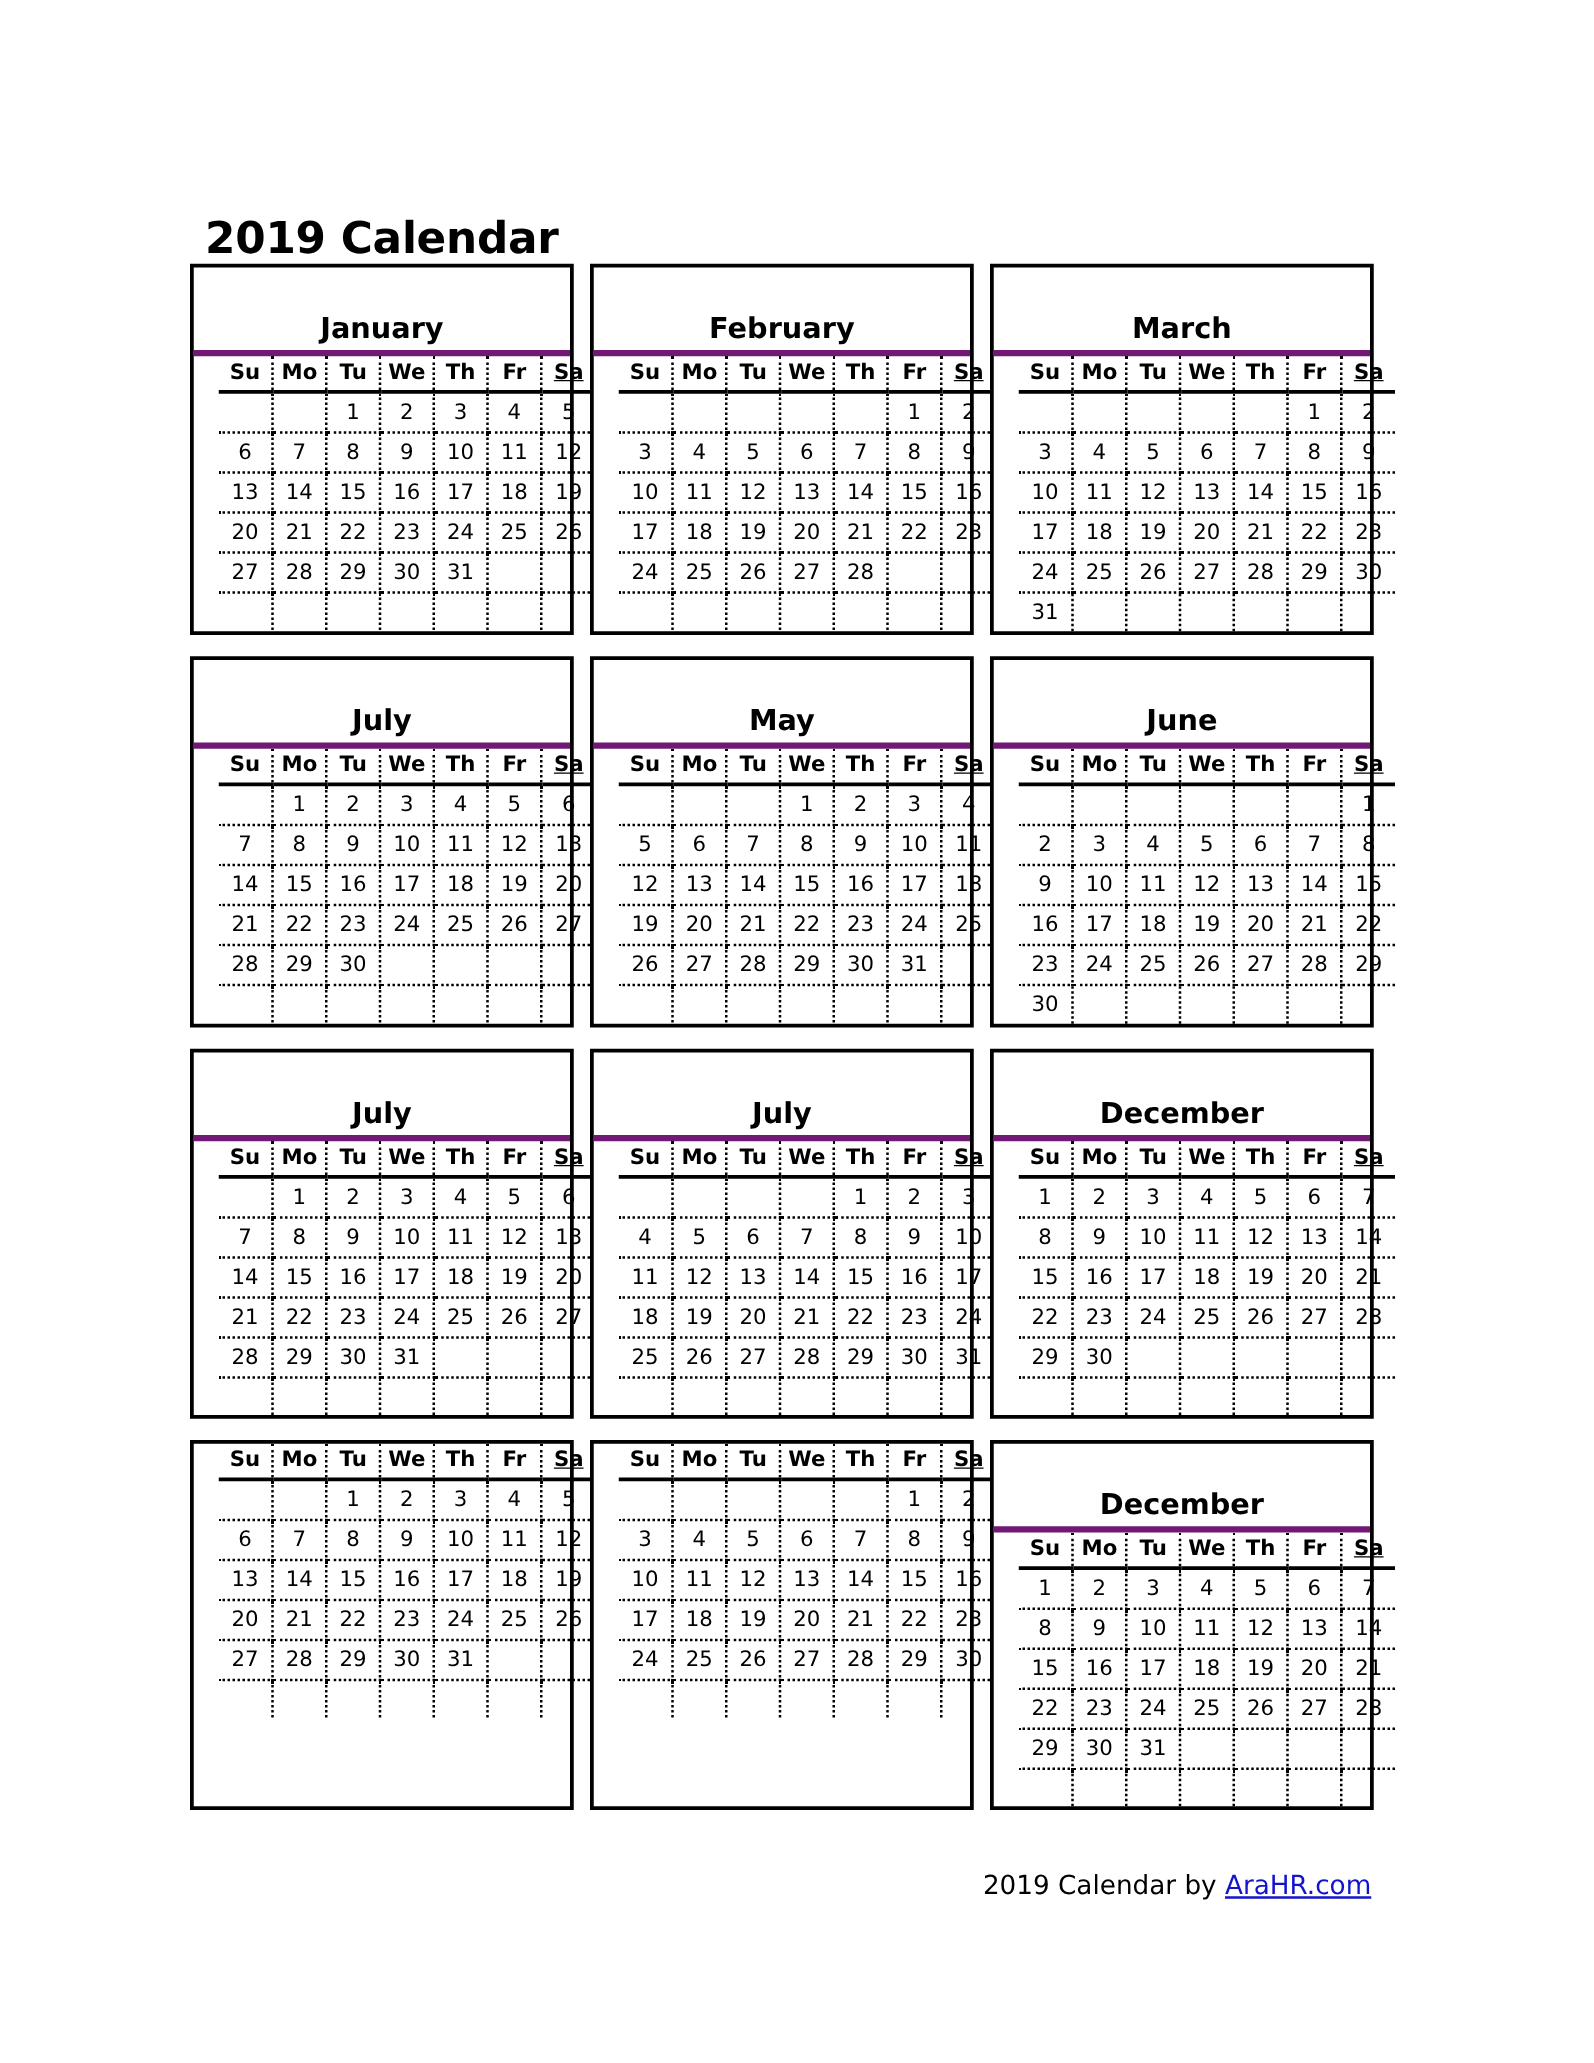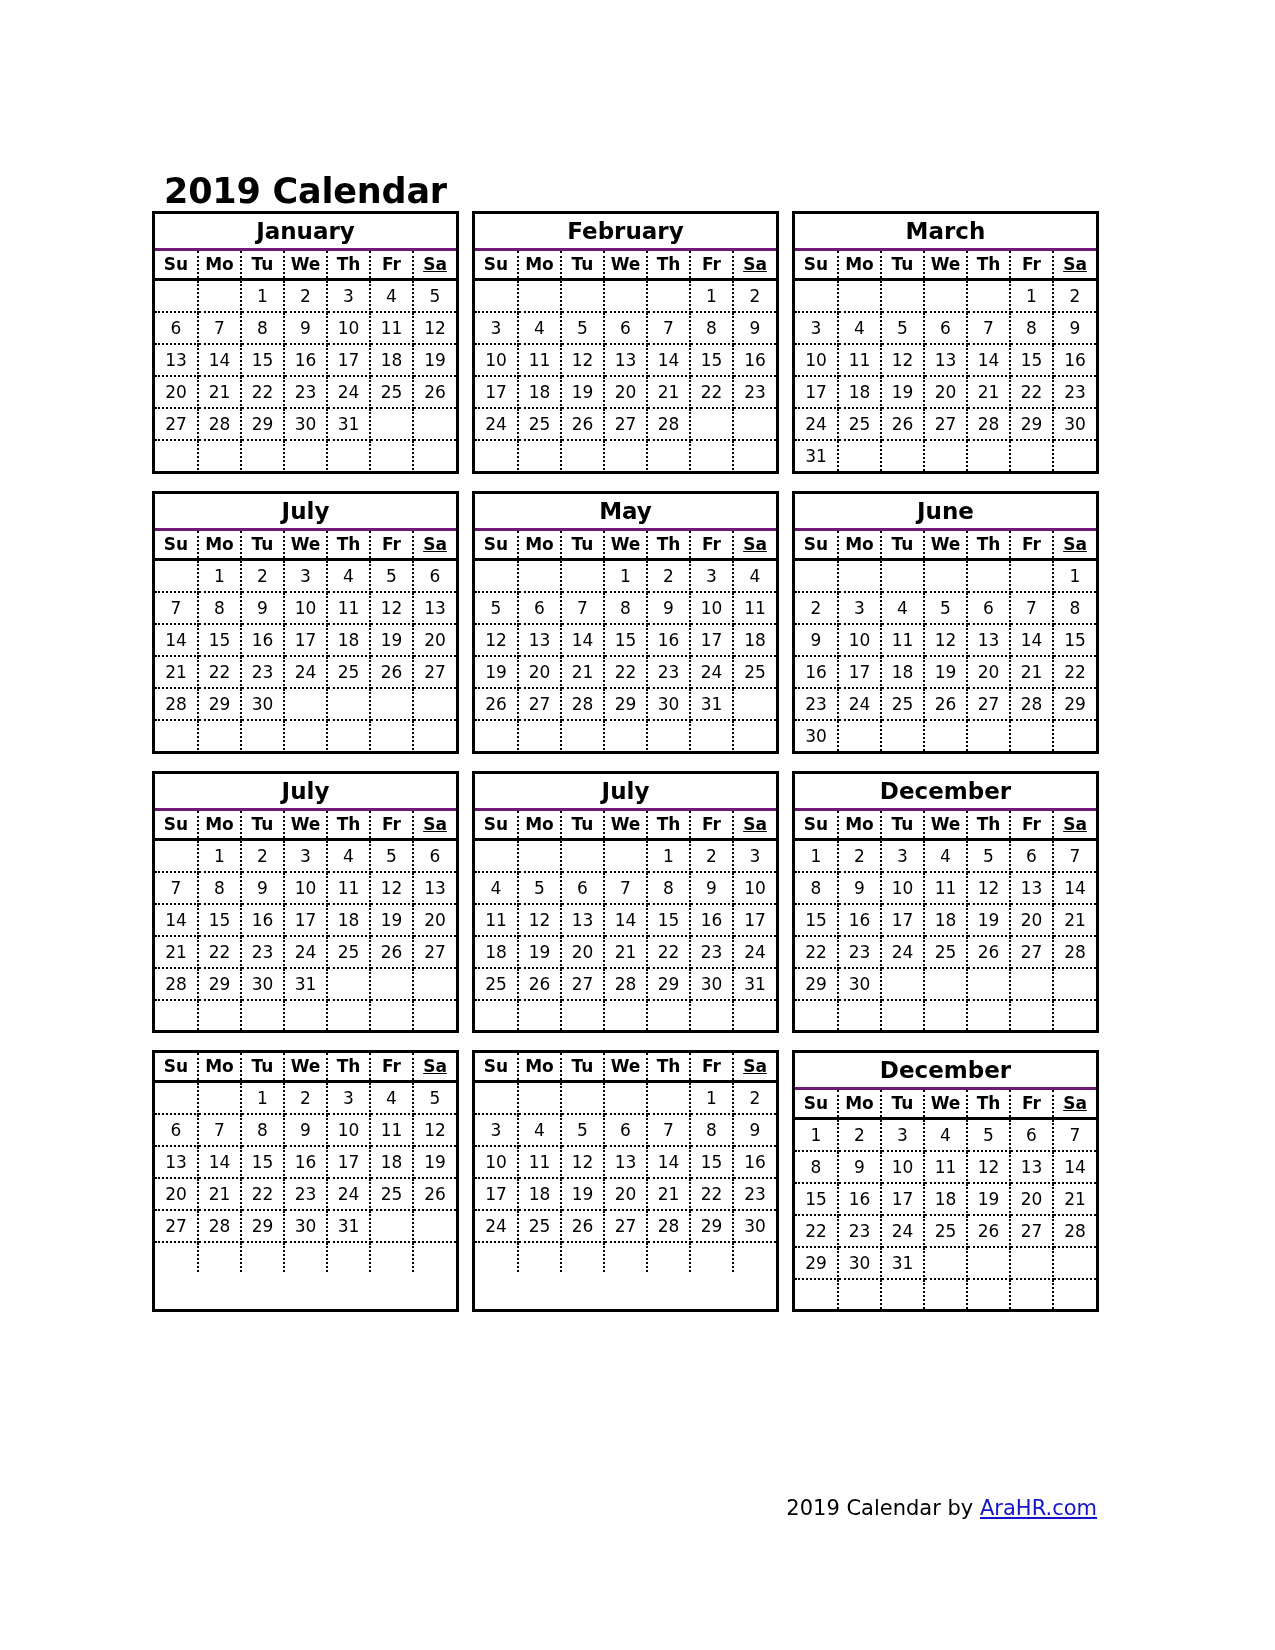--- a/index.html
+++ b/index.html
@@ -54,29 +54,31 @@
     box-sizing: border-box;
     width: 307px;
   }
 
   .month-name {
     text-align: center;
     font-size: 23px;
     font-weight: bold;
     line-height: 34px;
     height: 34px;
-    border-bottom: 3px solid #701a75;
+    border-bottom: 5px solid #701a75;
     white-space: nowrap;
     overflow: hidden;
+    margin-top: 32px;
   }
 
   table.month-table {
     border-collapse: collapse;
     width: 100%;
     table-layout: fixed;
+    margin-left: 20px;
   }
 
   table.month-table th,
   table.month-table td {
     width: 14.2857%;
     height: 30px;
     text-align: center;
     vertical-align: middle;
     padding: 0;
     box-sizing: border-box;

